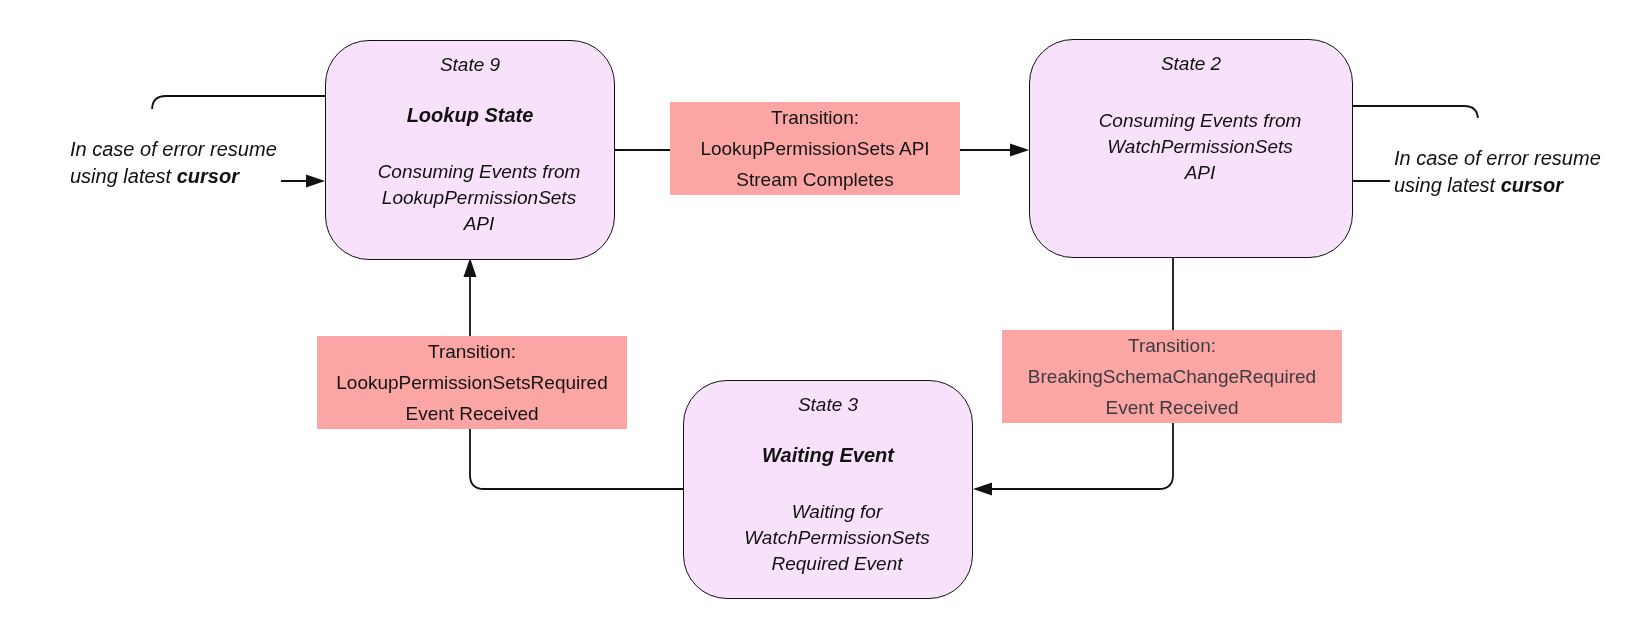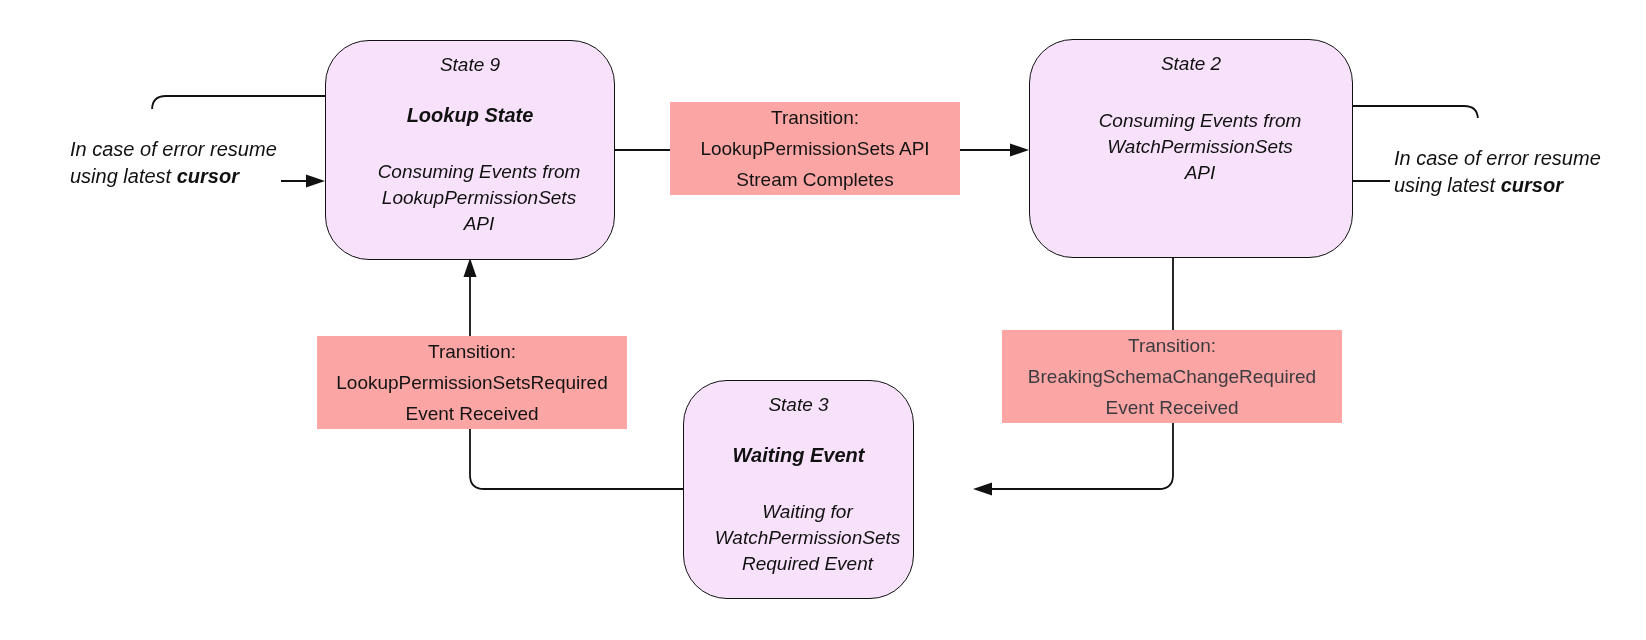--- a/index.html
+++ b/index.html
@@ -81,21 +81,21 @@
 API</div>
   </div>
 
   <div class="state" style="left:1029px;top:39px;width:324px;height:219px;">
     <div class="num">State 2</div>
     <div class="desc">Consuming Events from
 WatchPermissionSets
 API</div>
   </div>
 
-  <div class="state" style="left:683px;top:380px;width:231px;height:219px;">
+  <div class="state" style="left:683px;top:380px;width:290px;height:219px;">
     <div class="num">State 3</div>
     <div class="title">Waiting Event</div>
     <div class="desc">Waiting for
 WatchPermissionSets
 Required Event</div>
   </div>
 
   <div class="tlabel" style="left:670px;top:102px;width:290px;">Transition:
 LookupPermissionSets API
 Stream Completes</div>

